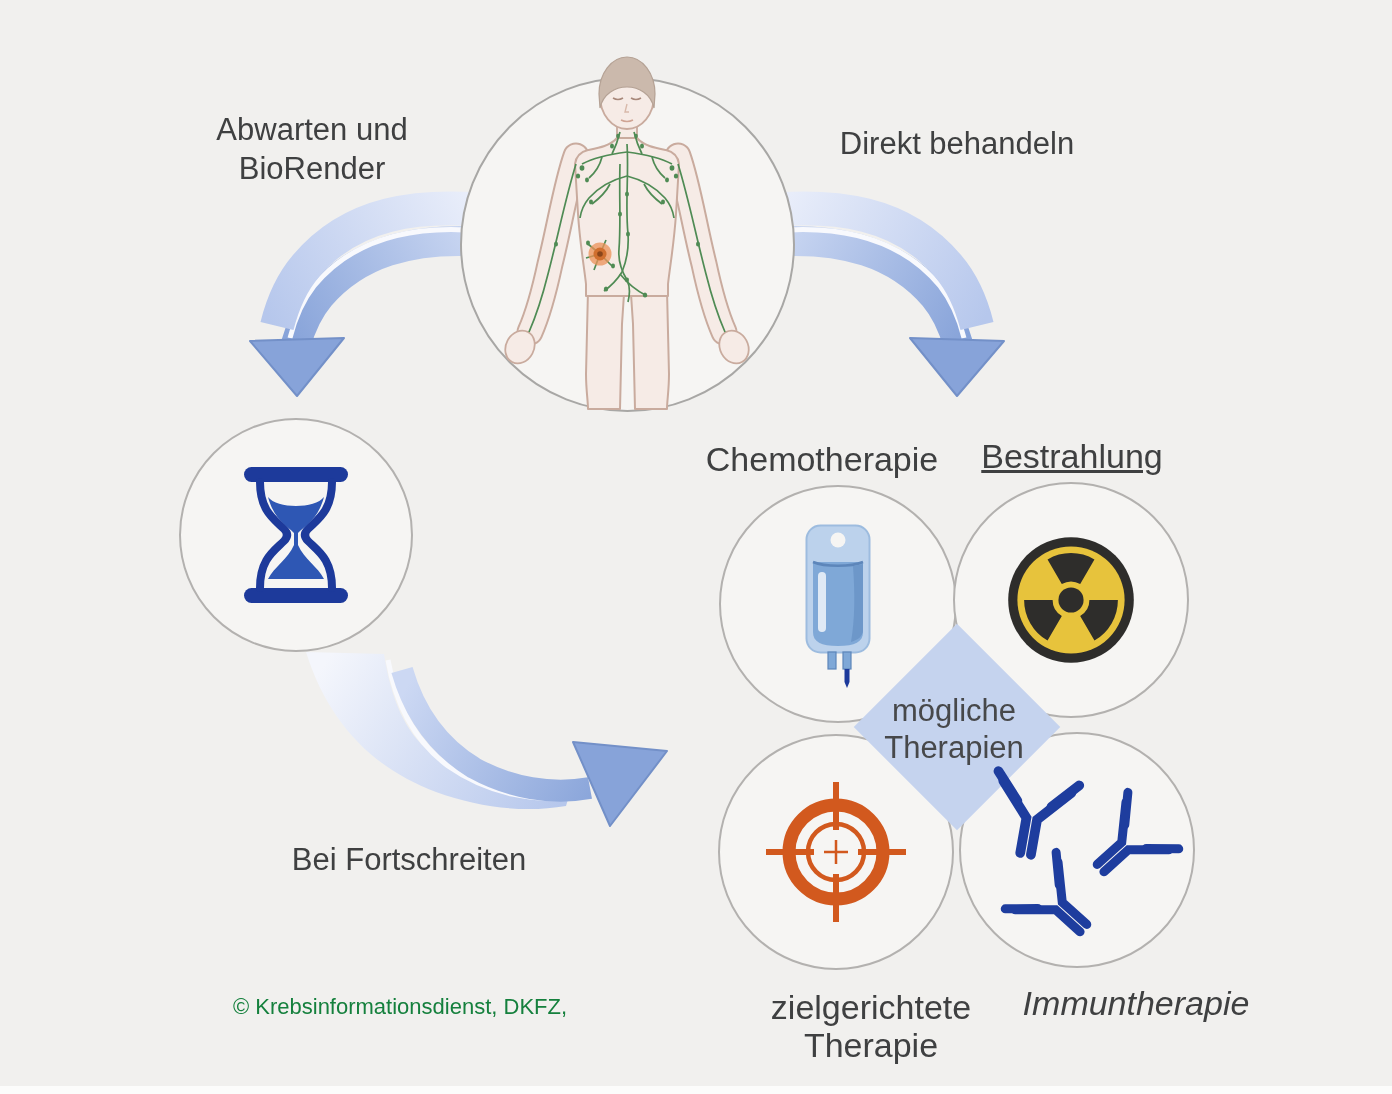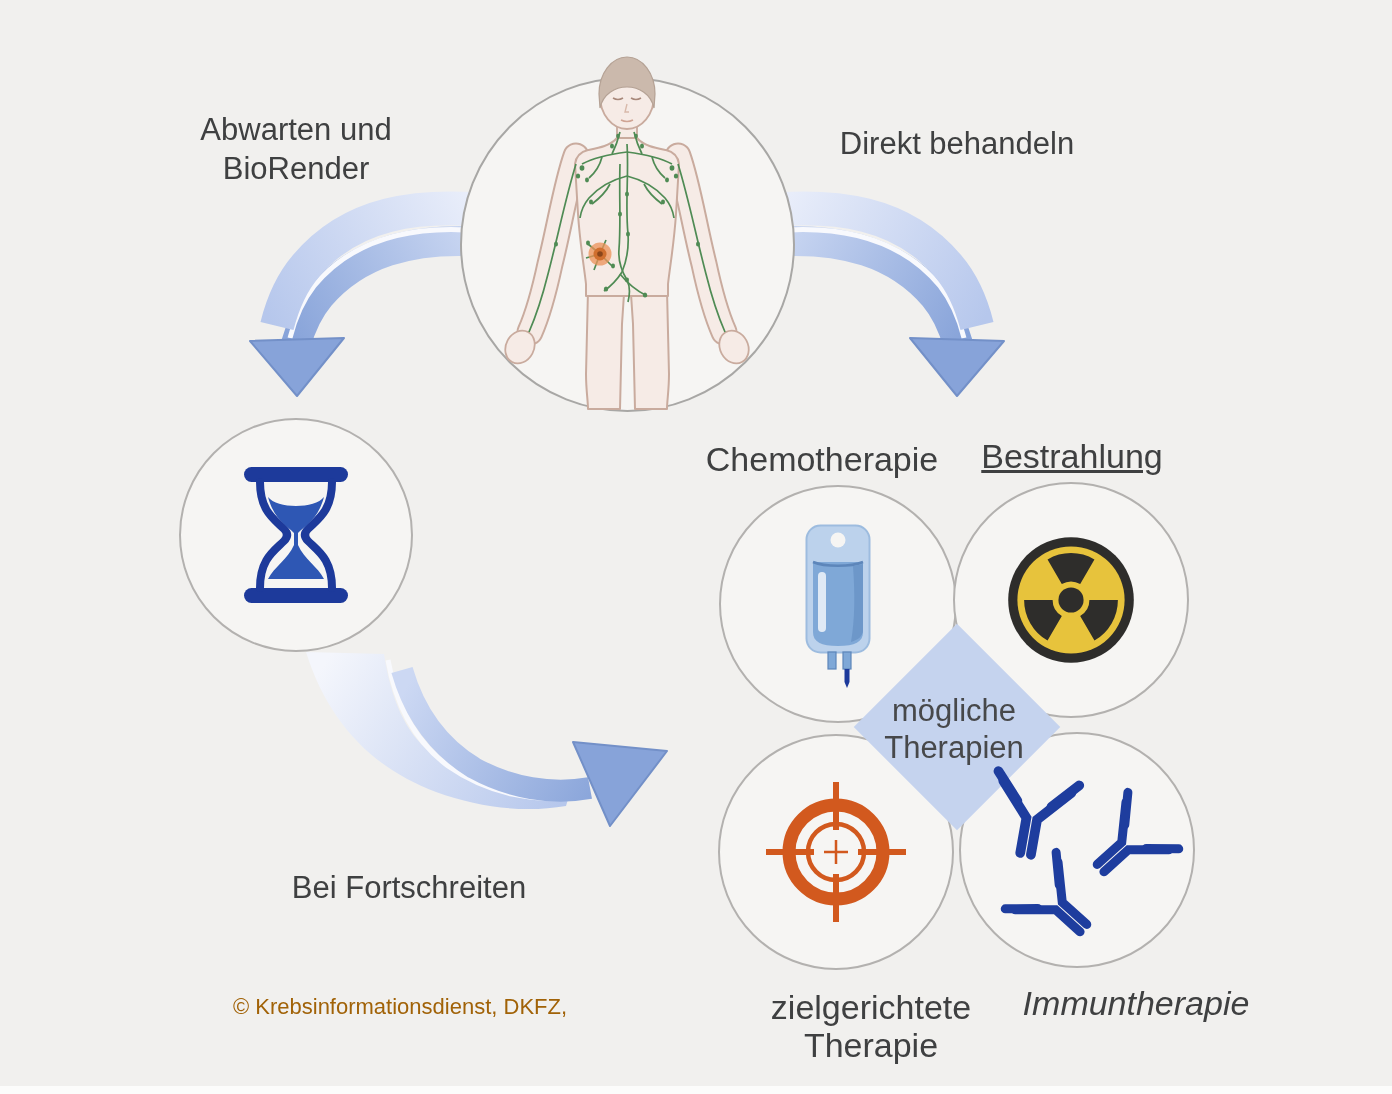--- a/index.html
+++ b/index.html
@@ -16,21 +16,21 @@
   }
   .label{
     position:absolute;z-index:6;text-align:center;
     color:#3f4041;white-space:nowrap;
     transform:translateX(-50%);
   }
   .label-big{font-size:31px;line-height:39px;}
   .label-mid{font-size:34px;line-height:38px;}
   .footer{
     position:absolute;z-index:6;text-align:center;transform:translateX(-50%);
-    color:#a16207;font-size:22px;line-height:25px;
+    color:#15803d;font-size:22px;line-height:25px;
   }
   #arrows{position:absolute;left:0;top:0;z-index:1;}
   .icon-layer{position:absolute;z-index:4;}
   #diamond{
     position:absolute;left:884px;top:654px;width:146px;height:146px;
     background:#c5d3ee;transform:rotate(45deg);z-index:3;
   }
   #diamond-text{
     position:absolute;left:954px;top:692px;z-index:5;text-align:center;
     transform:translateX(-50%);font-size:31px;line-height:37px;color:#47484a;
@@ -232,26 +232,26 @@
         <path d="M 5 45 L 5 12 L 32 -18"></path>
         <path d="M -16 -2 L -38 -26"></path>
         <path d="M 16 -2 L 38 -26"></path>
       </g>
     </defs>
     <use href="#antibody" transform="translate(75 74) rotate(10) scale(1.08)"></use>
     <use href="#antibody" transform="translate(175 106) rotate(48)"></use>
     <use href="#antibody" transform="translate(91 166) rotate(-48)"></use>
   </svg>
 
-  <div class="label label-big" style="left:296px;top:110px;">
+  <div class="label label-big" style="left:312px;top:110px;">
     <div>Abwarten und</div>
     <div>BioRender</div>
   </div>
   <div class="label label-big" style="left:957px;top:124px;">Direkt behandeln</div>
-  <div class="label label-big" style="left:409px;top:840px;margin-top:28px;">
+  <div class="label label-big" style="left:409px;top:840px;">
     <div>Bei Fortschreiten</div>
   </div>
 
   <div class="label label-mid" style="left:822px;top:440px;">Chemotherapie</div>
   <div class="label label-mid" style="left:1072px;top:437px;text-decoration:underline;">Bestrahlung</div>
   <div class="label label-mid" style="left:835px;top:988px;margin-left:36px;">
     <div>zielgerichtete</div>
     <div>Therapie</div>
   </div>
   <div class="label label-mid" style="left:1136px;top:984px;font-style:italic;">Immuntherapie</div>

